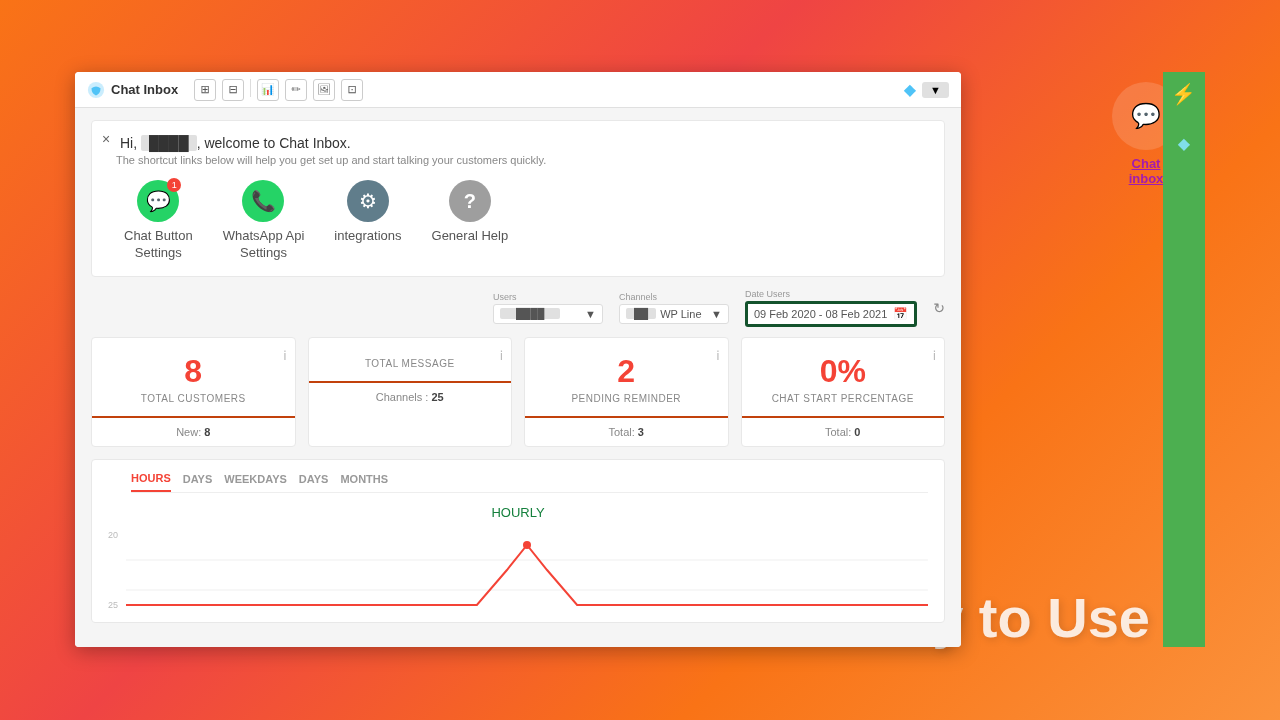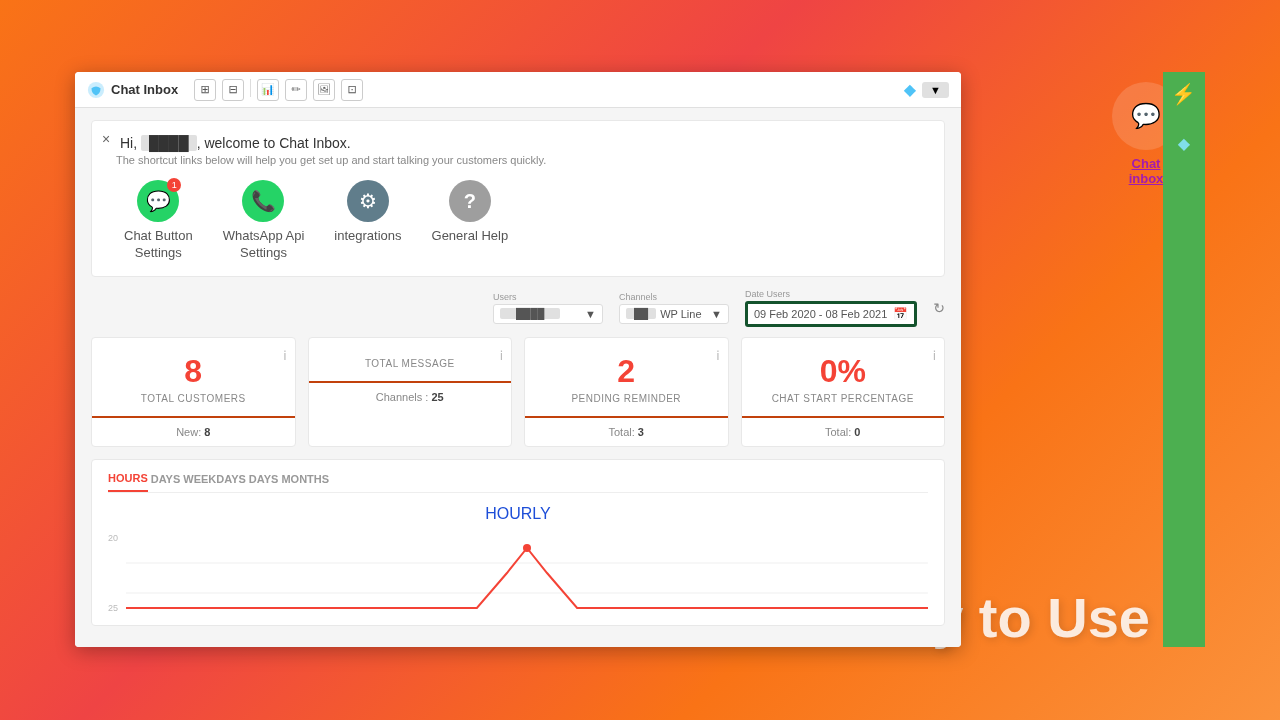--- a/index.html
+++ b/index.html
@@ -257,41 +257,42 @@
     
     .chart-section {
       background: #fff;
       margin: 0 16px 12px;
       border-radius: 4px;
       border: 1px solid #e8e8e8;
       padding: 12px 16px;
     }
     .chart-tabs {
       display: flex;
-      gap: 3px;
+      gap: 12px;
       border-bottom: 1px solid #eee;
       margin-bottom: 12px;
+      margin-left: 23px;
     }
     .chart-tab {
       font-size: 11px;
       font-weight: 600;
       color: #999;
       padding-bottom: 6px;
       cursor: pointer;
       border: none;
       background: none;
     }
     .chart-tab.active {
       color: #f44336;
       border-bottom: 2px solid #f44336;
     }
     .chart-title {
       text-align: center;
-      font-size: 16px;
-      color: #1d4ed8;
+      font-size: 13px;
+      color: #15803d;
       margin-bottom: 10px;
     }
     .chart-area {
       height: 80px;
       position: relative;
       display: flex;
       align-items: flex-end;
     }
     .chart-y-labels {
       display: flex;

